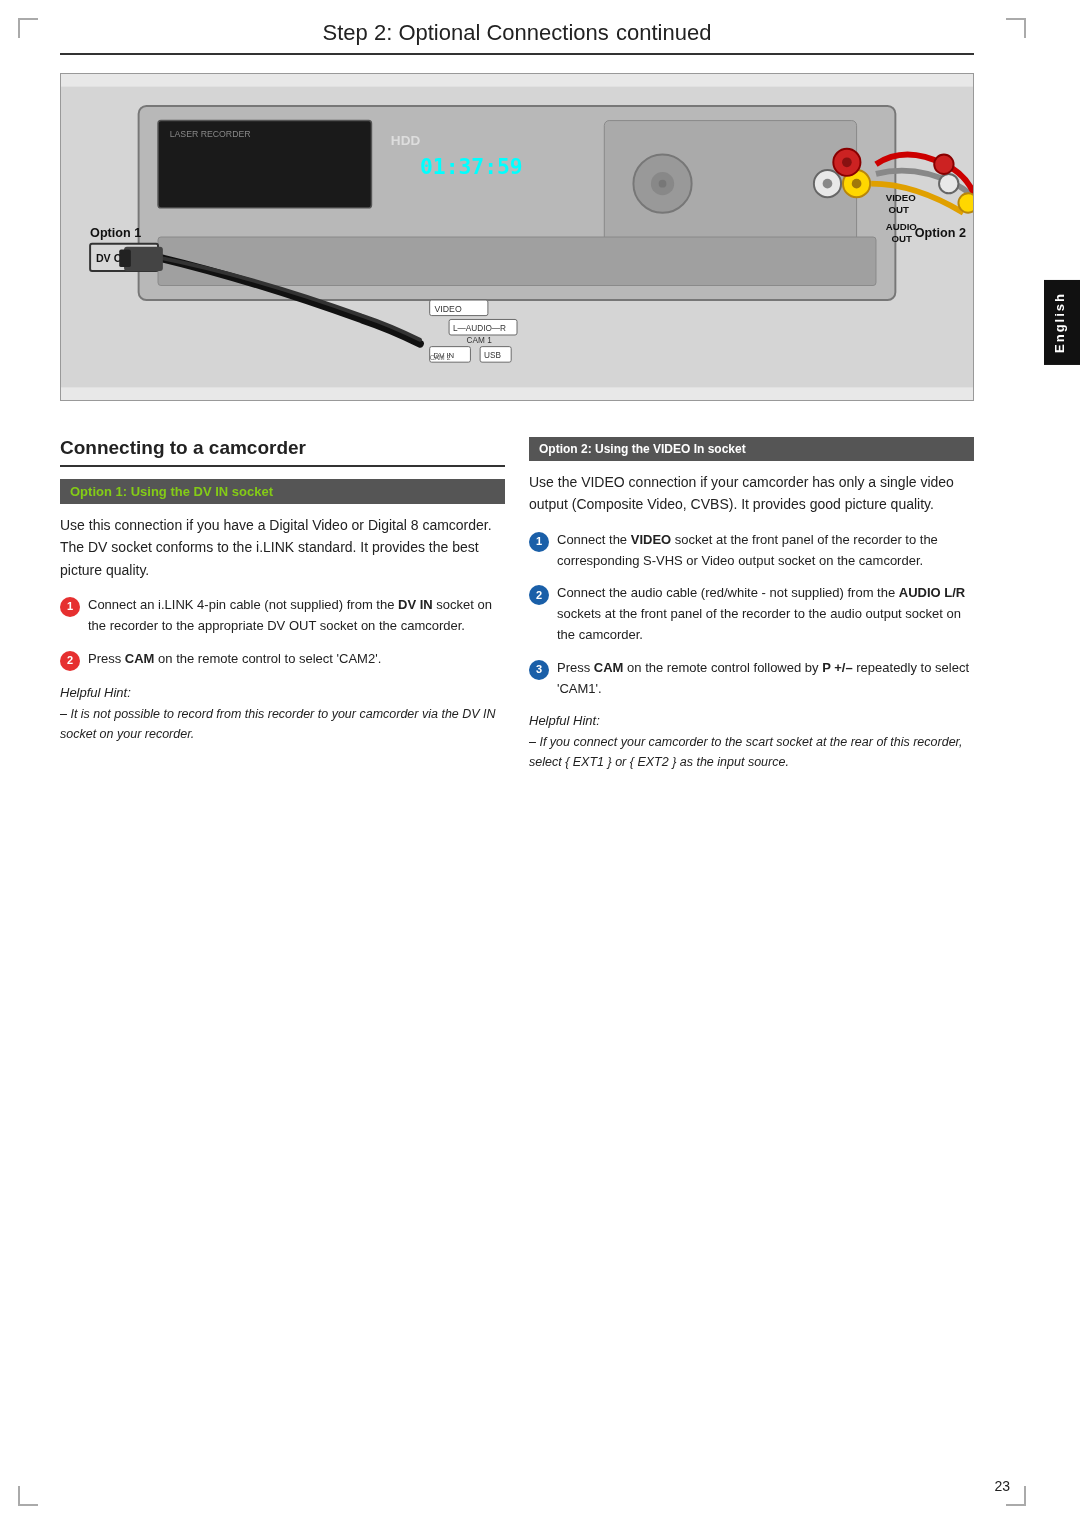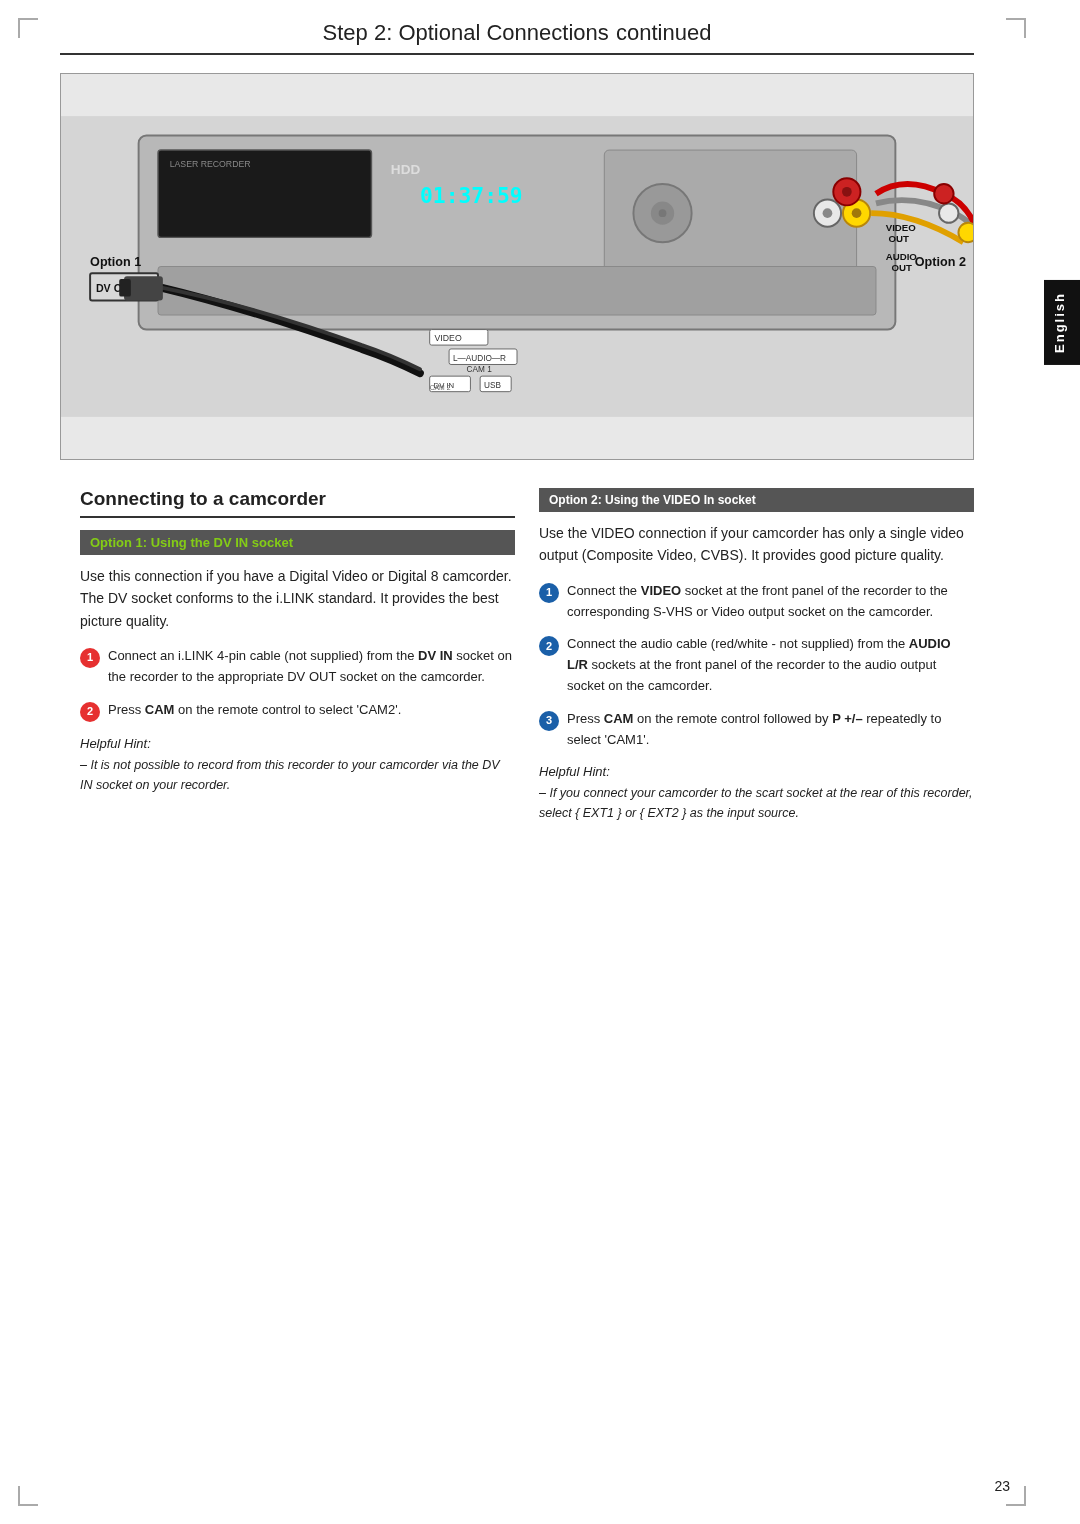--- a/index.html
+++ b/index.html
@@ -46,40 +46,39 @@
     }
     .page-title span {
       font-weight: normal;
       font-size: 22px;
     }
 
     
     .diagram-area {
       border: 1px solid #999;
       background: #e8e8e8;
-      height: 387px;
-      margin-bottom: 28px;
+      height: 328px;
+      margin-bottom: 36px;
       position: relative;
       overflow: hidden;
       display: flex;
       align-items: center;
       justify-content: center;
     }
 
     
     .diagram-svg {
       width: 100%;
       height: 100%;
     }
 
     
     .content-columns {
       display: flex;
       gap: 24px;
-      margin-left: 20px;
     }
 
     .col-left {
       flex: 1;
     }
 
     .col-right {
       flex: 1;
     }
 

